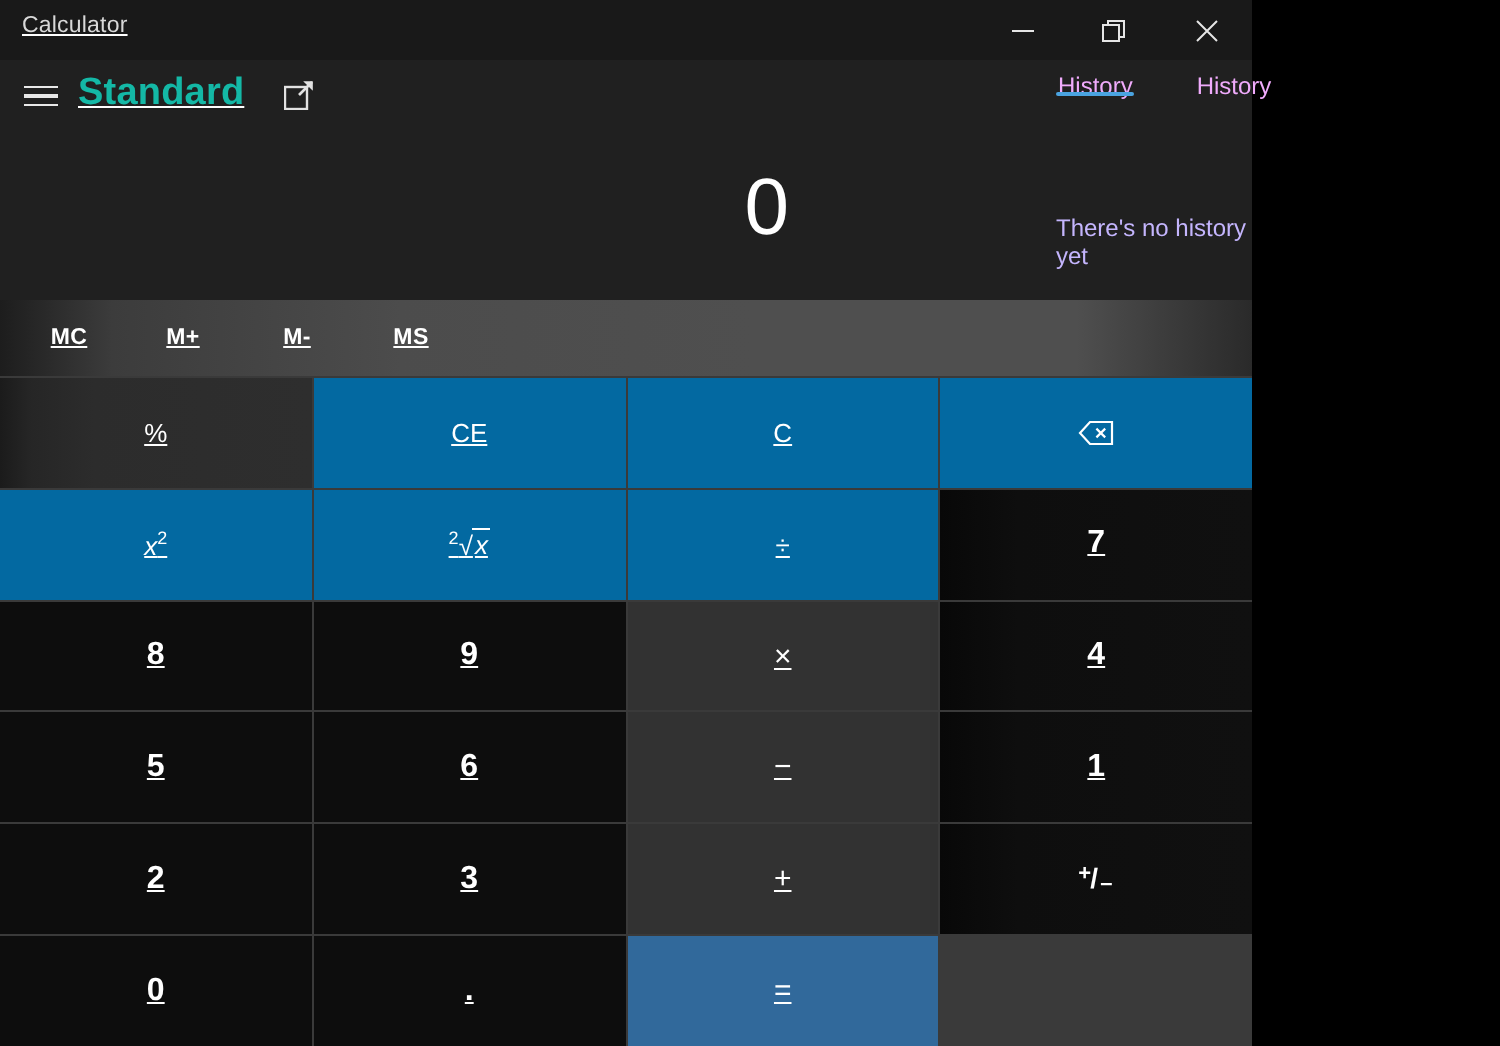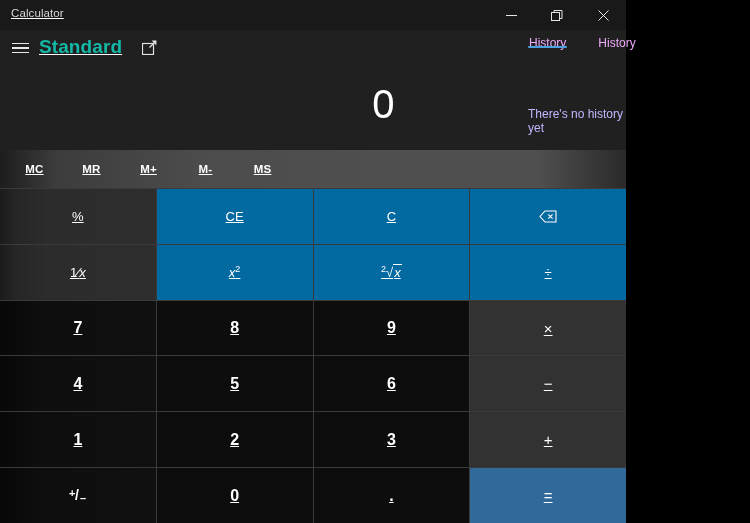--- a/index.html
+++ b/index.html
@@ -359,21 +359,20 @@
     </div>
   </div>
 
   <div class="displaywrap">
     <div class="display-value">0</div>
     <div class="history-empty">There's no history yet</div>
   </div>
 
   <div class="memorybar">
     <div class="mem-btn">MC</div>
-    <div class="mem-btn">MR</div>
     <div class="mem-btn">M+</div>
     <div class="mem-btn">M-</div>
     <div class="mem-btn">MS</div>
   </div>
 
   <div class="keypad">
 
     <div class="key fn">
       <span class="glyph">%</span>
     </div>
@@ -383,23 +382,20 @@
     <div class="key fn plain">
       <span class="glyph">C</span>
     </div>
     <div class="key fn plain">
       <svg width="18" height="13" viewBox="0 0 18 13">
         <path d="M6 1 H17 V12 H6 L1 6.5 Z" fill="none" stroke="#ffffff" stroke-width="1.1"></path>
         <path d="M9.2 4.3 L13.6 8.7 M13.6 4.3 L9.2 8.7" stroke="#ffffff" stroke-width="1.1" fill="none"></path>
       </svg>
     </div>
 
-    <div class="key fn">
-      <span class="frac"><span class="num">1</span>⁄<span>x</span></span>
-    </div>
     <div class="key fn plain">
       <span class="glyph"><span class="italic">x</span><span class="sup">2</span></span>
     </div>
     <div class="key fn plain">
       <span class="glyph"><span class="sup">2</span>√<span class="italic" style="border-top:1px solid #fff;padding:0 1px;">x</span></span>
     </div>
     <div class="key fn plain">
       <span class="glyph">÷</span>
     </div>
 

